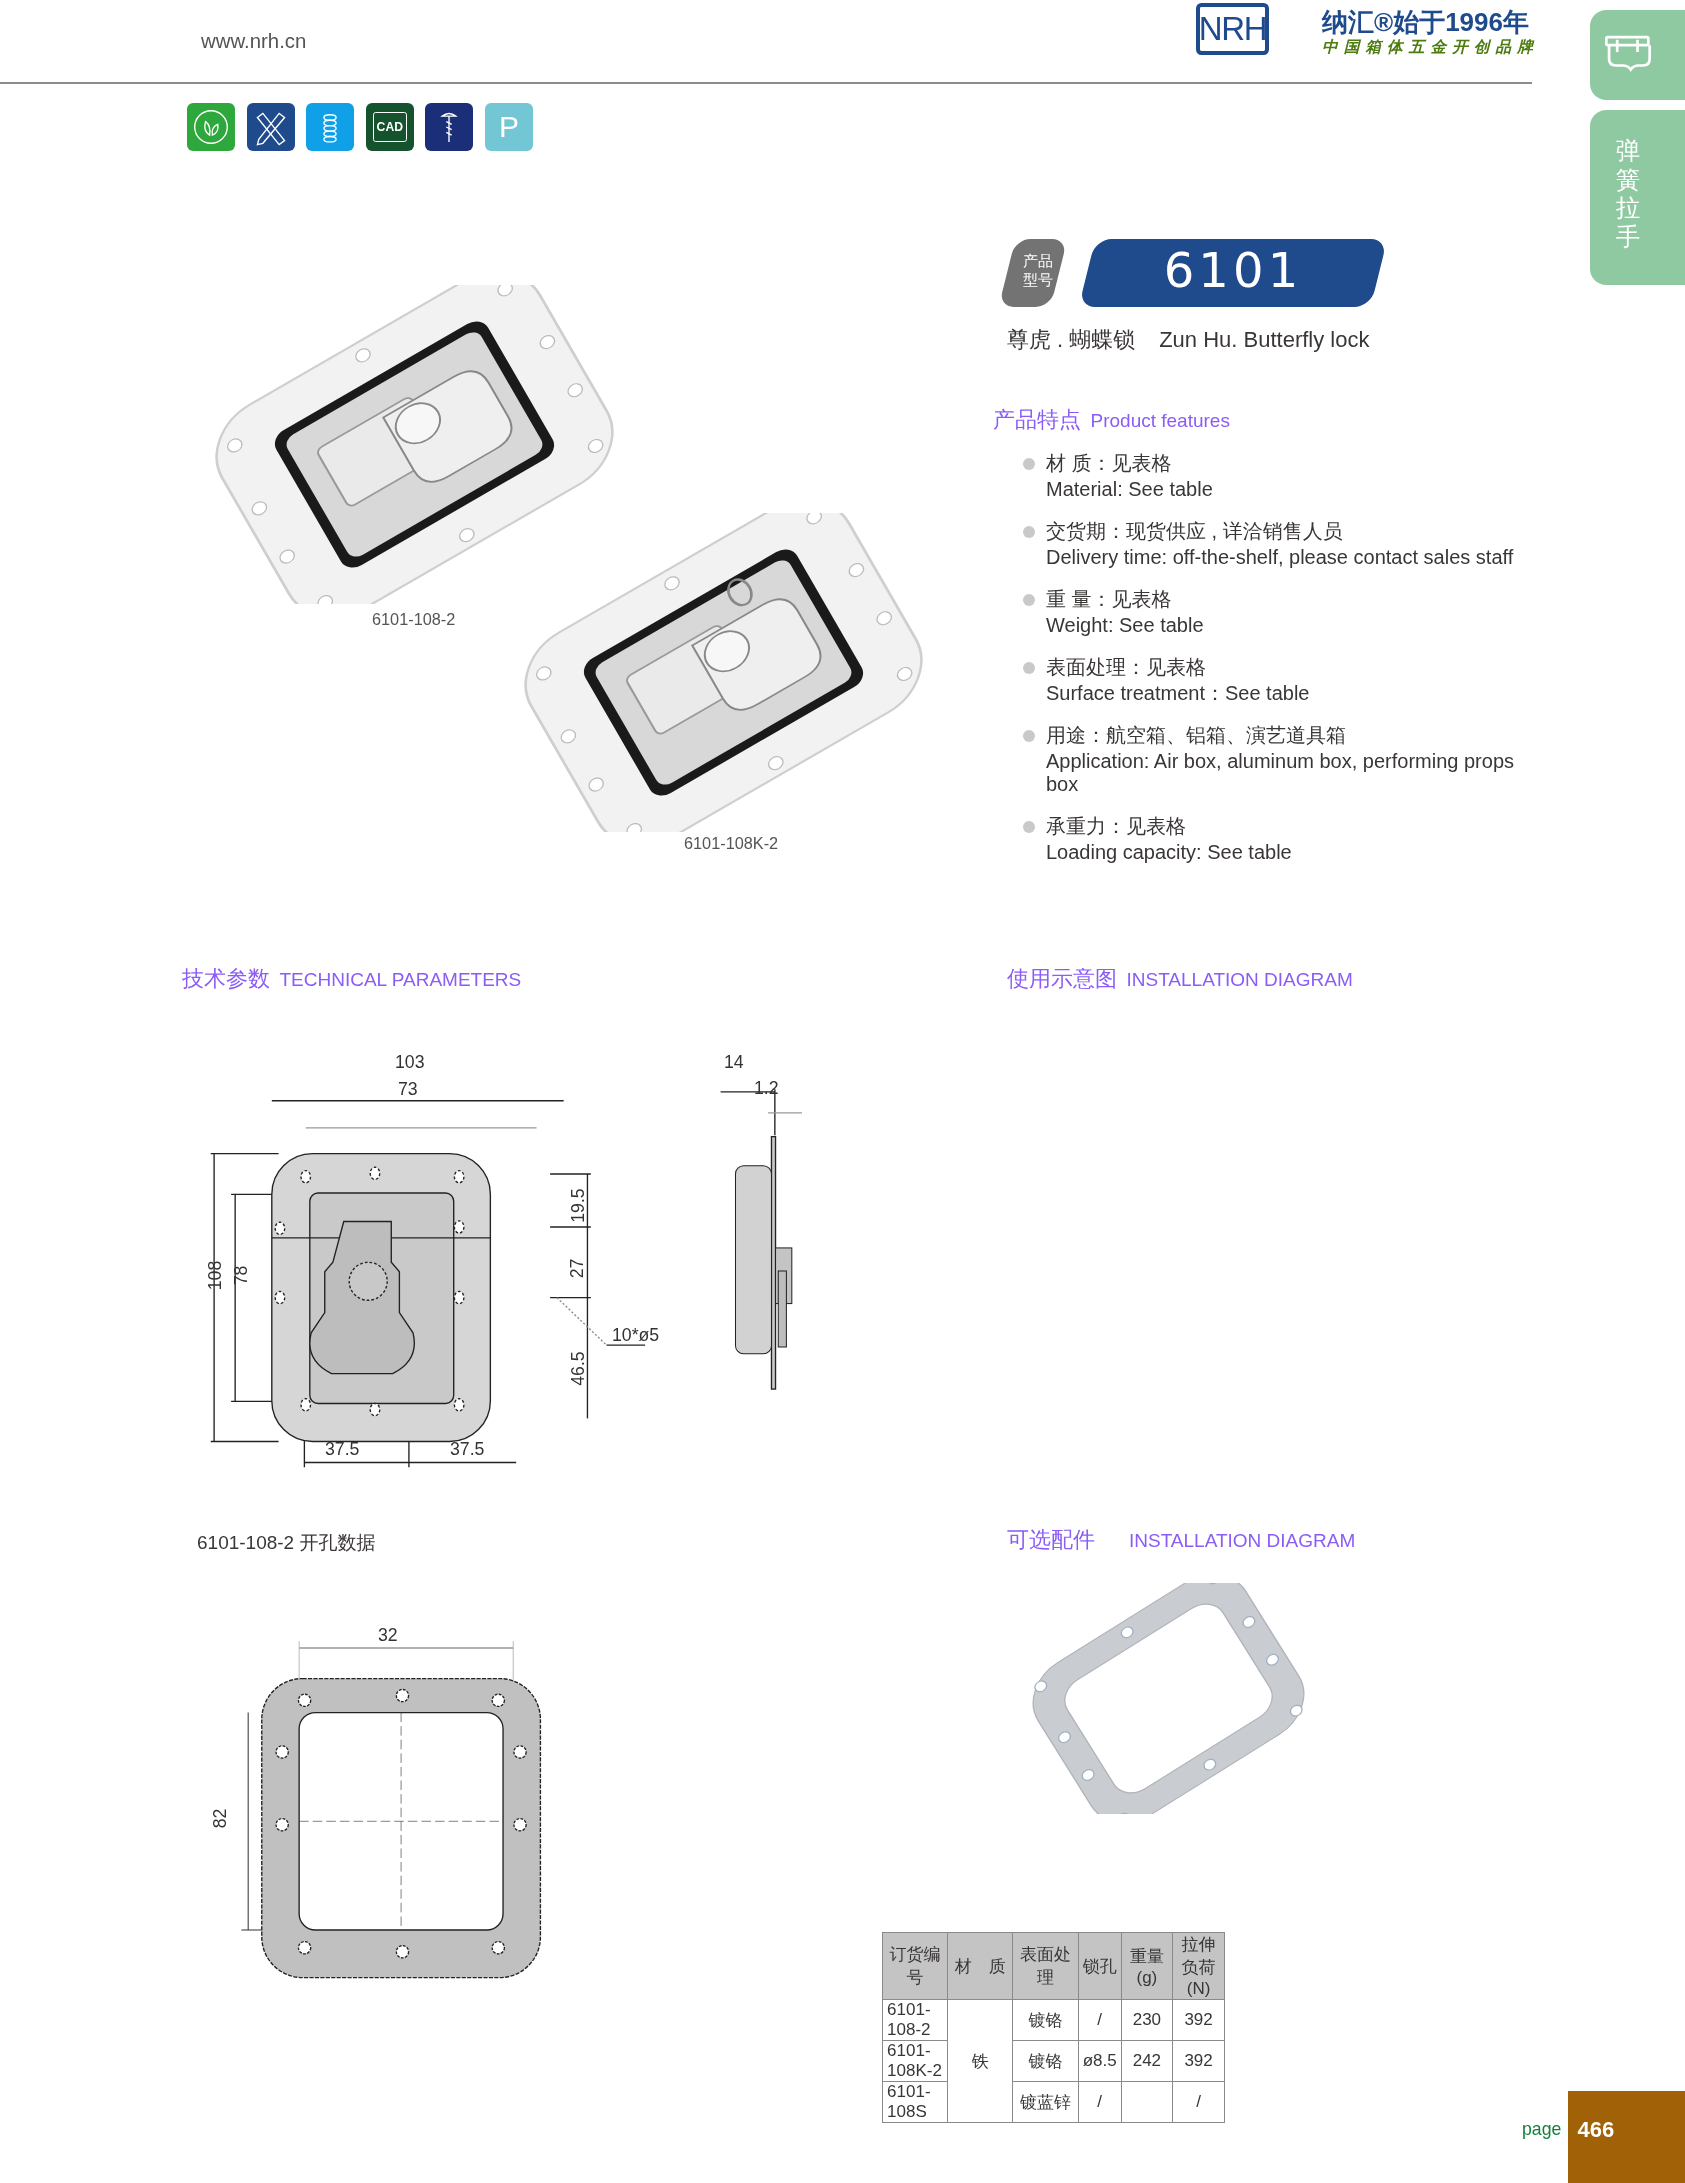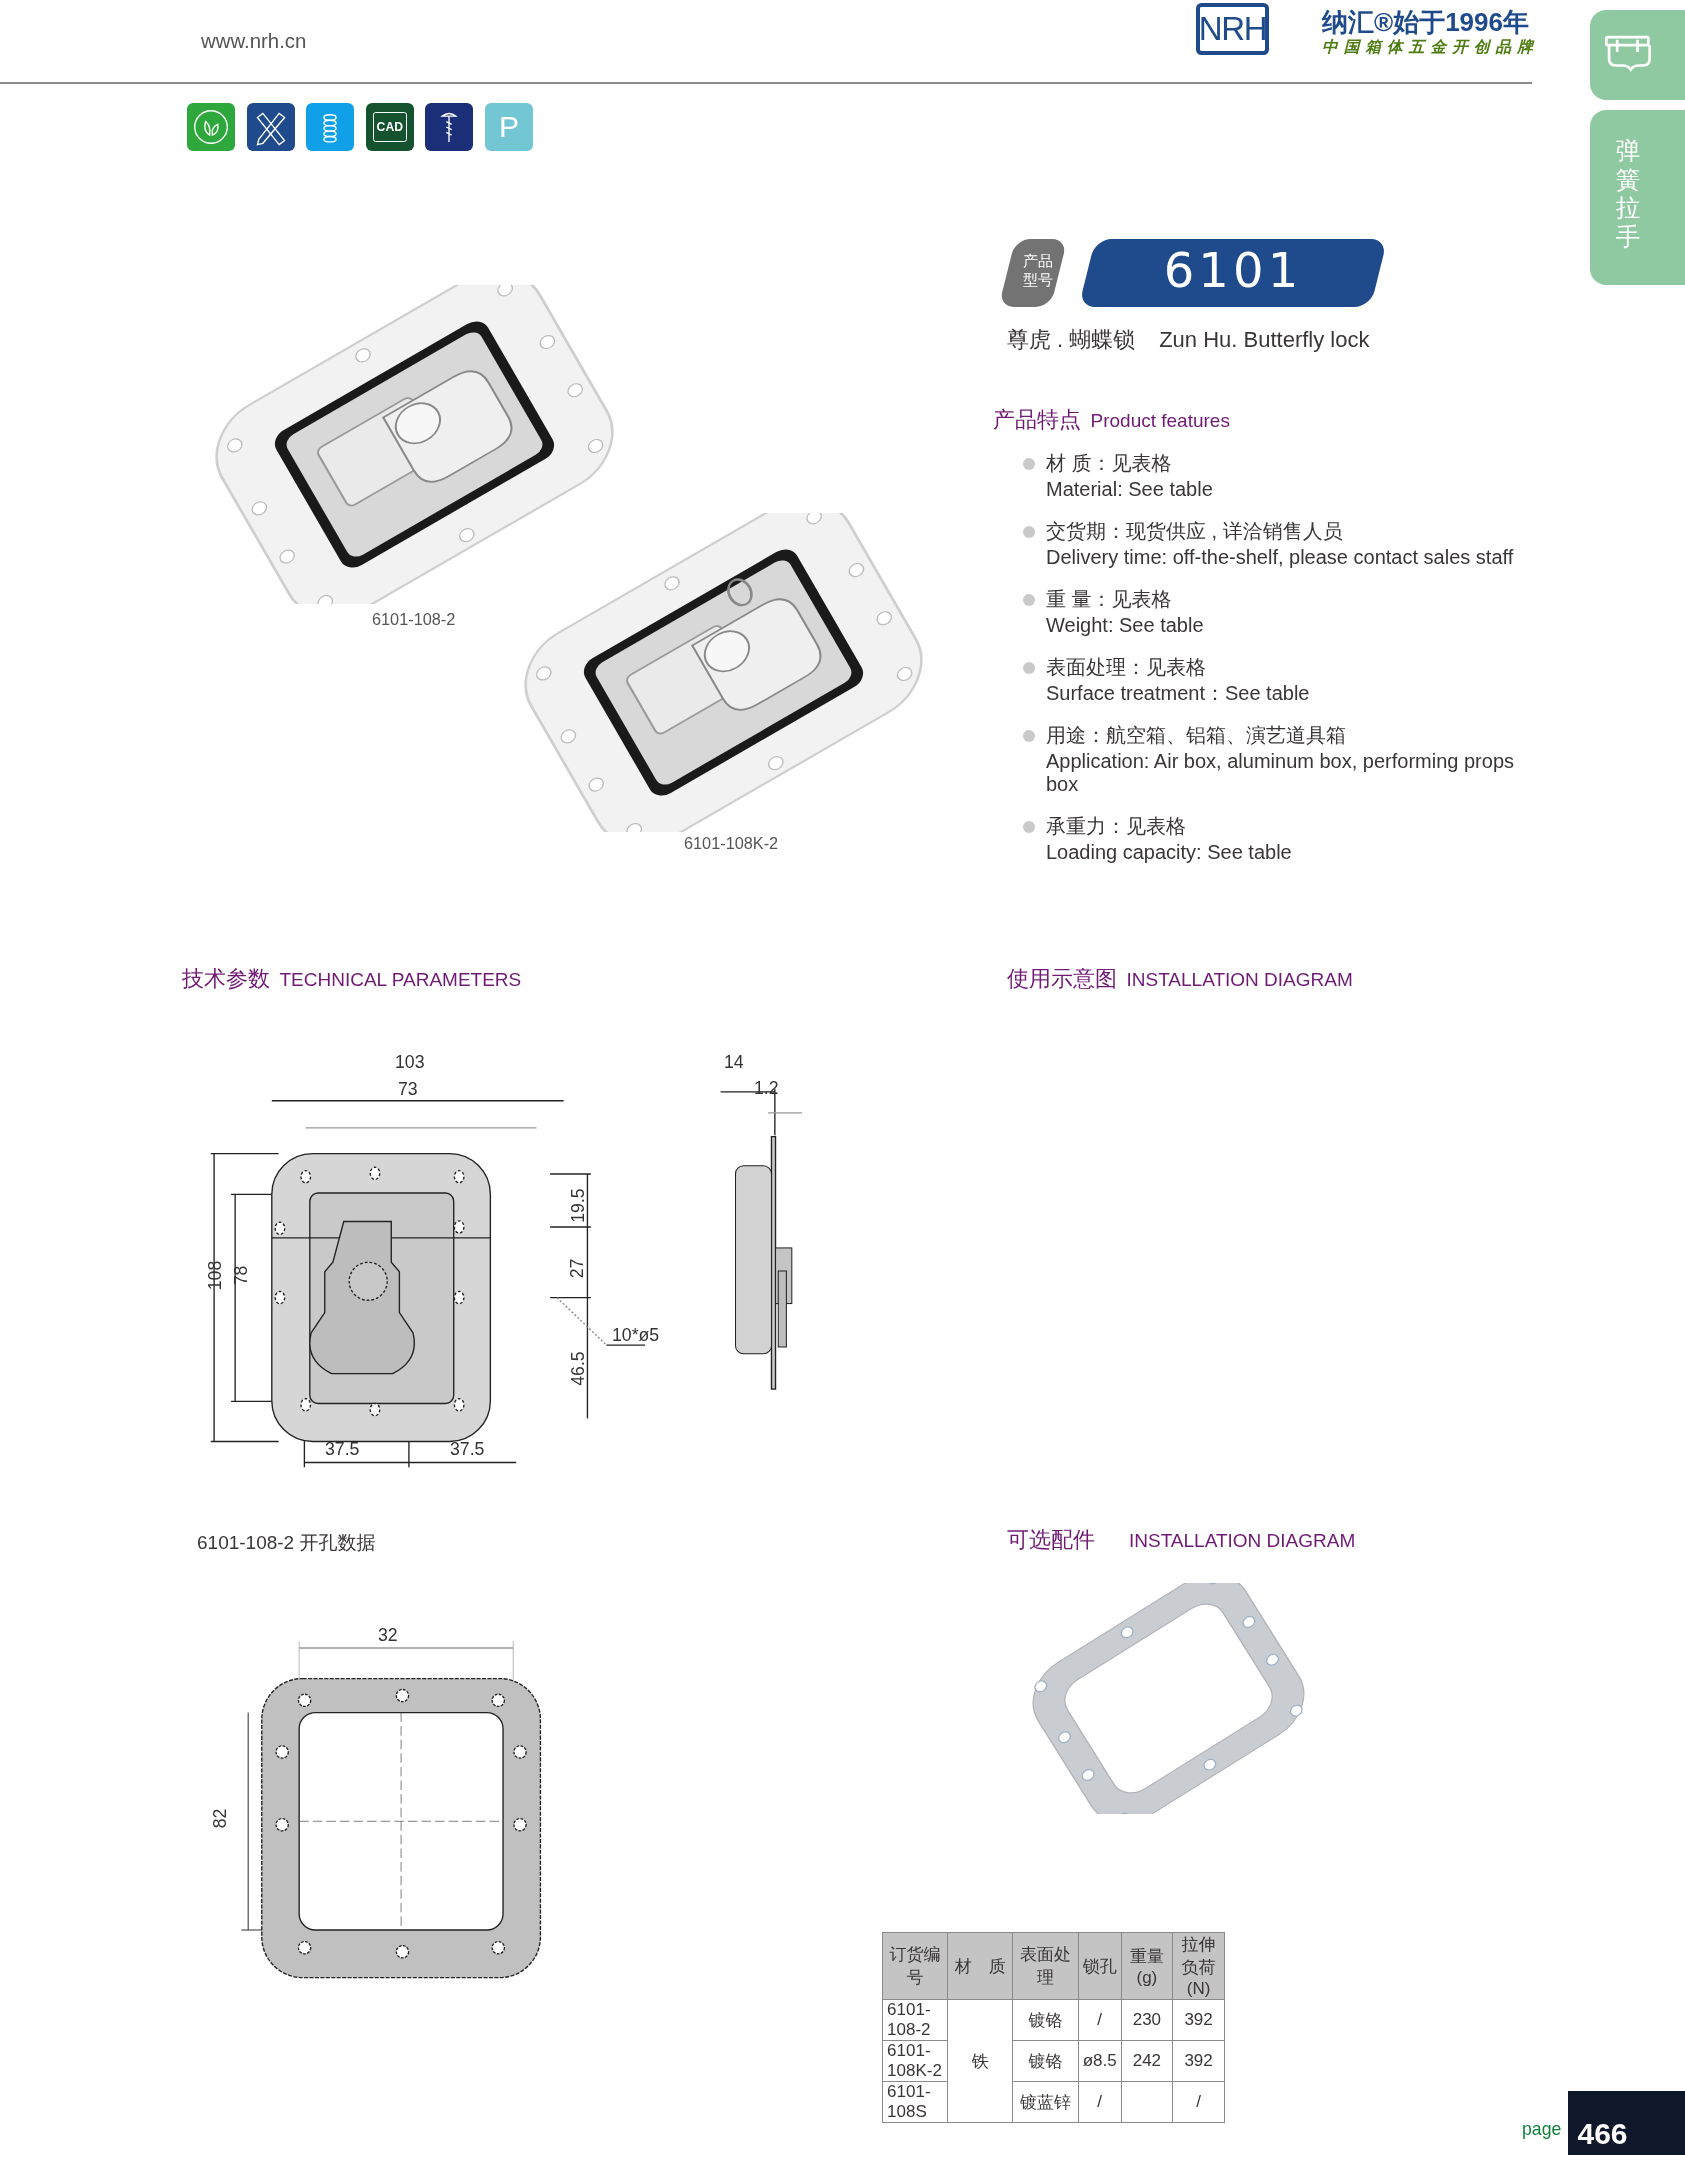--- a/index.html
+++ b/index.html
@@ -14,35 +14,35 @@
   .tab1 { left:1590px; top:10.2px; width:95px; height:90px; }
   .tab2 { left:1590px; top:110px; width:95px; height:175px; }
   .tab2-text { position:absolute; left:24.5px; top:27px; width:27px; font-size:24.5px; color:#fff; line-height:28.5px; text-align:center; }
   .feat-icons { left:187px; top:103px; display:flex; gap:11.6px; }
   .ficon { width:48px; height:48px; border-radius:6.1px; display:flex; align-items:center; justify-content:center; color:#fff; font-size:15px; font-weight:bold; }
   .model-grey { left:1007px; top:239px; width:52px; height:68px; background:#747373; border-radius:15px; transform:skewX(-14deg); }
   .model-grey-text { left:1023px; top:251px; color:#fff; font-size:15px; line-height:19px; }
   .model-blue { left:1087px; top:239px; width:292px; height:68px; background:#1f4a8c; border-radius:16.3px; transform:skewX(-14deg); }
   .model-num { left:1087px; top:242px; width:292px; text-align:center; color:#fff; font-size:48px; letter-spacing:4.1px; font-family:"DejaVu Sans",sans-serif; }
   .subtitle { left:1007px; top:325px; font-size:22px; color:#3a3636; }
-  .section-h { font-size:22px; color:#701a75; }
+  .section-h { font-size:22px; color:#8b5cf6; }
   .section-h .en { font-size:19px; margin-left:9.5px; }
   .feat-list { left:1023px; top:448px; width:516px; }
   .feat { position:relative; padding-left:23px; margin-bottom:15px; }
   .feat .dot { position:absolute; left:0; top:9.5px; width:12.2px; height:12.2px; border-radius:50%; background:#c9c9c9; }
   .feat .cn { font-size:20px; line-height:30px; color:#3a3636; }
   .feat .en { font-size:20px; line-height:23px; color:#3a3636; }
   .cap { font-size:16.3px; color:#555; }
   .photo { position:absolute; }
   .draw-label { font-size:17.7px; color:#333; }
   table.spec { position:absolute; left:882px; top:1932px; border-collapse:collapse; font-size:17px; color:#3a3636; }
   table.spec th { background:#c4c4c4; font-weight:normal; height:32px; border:1.4px solid #8a8a8a; padding:0 4.1px; }
   table.spec td { height:31px; border:1.4px solid #8a8a8a; text-align:center; padding:0 4.1px; background:#fff; }
   .page-label { left:1522px; top:2119px; font-size:17.7px; color:#15803d; }
-  .page-box { left:1568px; top:2091px; width:117px; height:64px; background:#0f172a; color:#fff; font-size:30px; font-weight:bold; box-sizing:border-box; padding:26px 0 0 9.5px; }
+  .page-box { left:1568px; top:2091px; width:117px; height:92px; background:#a16207; color:#fff; font-size:22px; font-weight:bold; box-sizing:border-box; padding:26px 0 0 9.5px; }
 </style>
 </head>
 <body>
 
 <div class="abs url">www.nrh.cn</div>
 <div class="abs hr"></div>
 <div class="abs logo-box">NRH</div>
 <div class="abs logo-cn">纳汇®始于1996年</div>
 <div class="abs logo-sub">中国箱体五金开创品牌</div>
 

